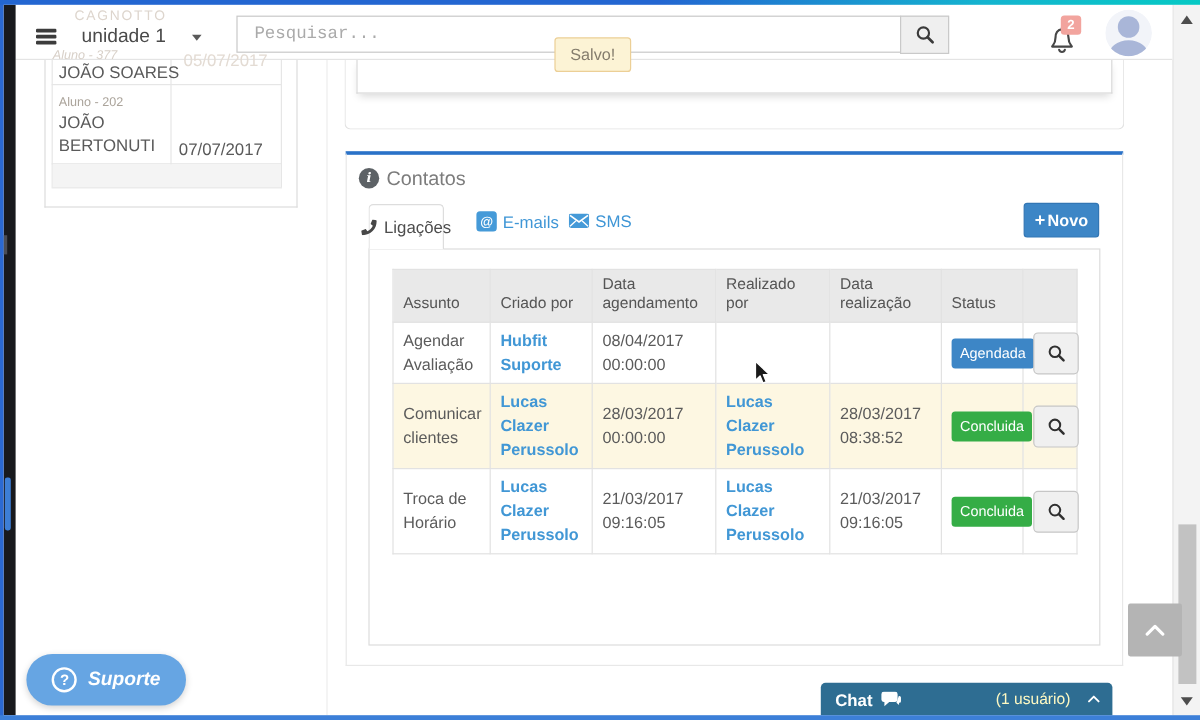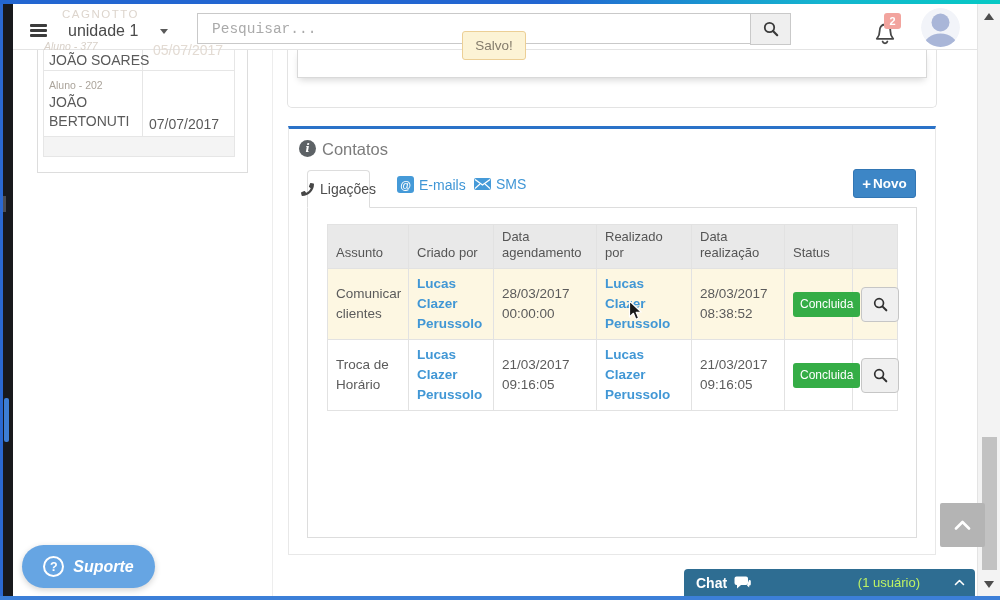--- a/index.html
+++ b/index.html
@@ -99,24 +99,24 @@
 
   
   .scroll-top{left:940px;top:503px;width:45px;height:44px;background:#b4b4b4;border-radius:2px;
     display:flex;align-items:center;justify-content:center;cursor:pointer;z-index:6;}
   .support-btn{left:22px;top:545px;width:133px;height:43px;border-radius:22px;background:#66a5e3;
     display:flex;align-items:center;justify-content:center;gap:9px;cursor:pointer;z-index:6;
     box-shadow:0 2px 6px rgba(0,0,0,0.18);}
   .q-icon{width:21px;height:21px;border:2px solid #fff;border-radius:50%;color:#fff;font-size:12.5px;
     font-weight:bold;display:flex;align-items:center;justify-content:center;box-sizing:border-box;}
   .support-label{color:#fff;font-size:16px;font-weight:bold;font-style:italic;}
-  .chat-bar{left:684px;top:569px;width:291px;height:27px;background:#2e6d92;border-radius:4px 4px 0 0;
+  .chat-bar{left:684px;top:569px;width:243px;height:27px;background:#2e6d92;border-radius:4px 4px 0 0;
     display:flex;align-items:center;padding:0 10px 0 12px;box-sizing:border-box;cursor:pointer;z-index:7;}
   .chat-label{color:#fff;font-size:14px;font-weight:bold;}
-  .chat-users{color:#bef264;font-size:13px;margin-right:34px;}
+  .chat-users{color:#fef9c3;font-size:13px;margin-right:14px;}
   .spacer{flex:1;}
 
   
   .scrollbar{left:977px;top:4px;width:23px;height:592px;background:#f3f3f3;border-left:1px solid #e4e4e4;
     box-sizing:border-box;z-index:5;}
   .sb-up{left:6px;top:9px;width:0;height:0;border-left:5px solid transparent;
     border-right:5px solid transparent;border-bottom:7px solid #4d4d4d;cursor:pointer;}
   .sb-down{left:6px;top:577px;width:0;height:0;border-left:5px solid transparent;
     border-right:5px solid transparent;border-top:7px solid #4d4d4d;cursor:pointer;}
   .sb-thumb{left:4px;top:433px;width:15px;height:133px;background:#c2c2c2;cursor:pointer;}
@@ -200,20 +200,38 @@
         </colgroup>
         <tbody>
             <tr>
           <th>Assunto</th>
           <th>Criado por</th>
           <th>Data agendamento</th>
           <th>Realizado por</th>
           <th>Data realização</th>
           <th>Status</th>
           <th></th>
+        </tr>
+        <tr>
+          <td>Agendar Avaliação</td>
+          <td><span class="link">Hubfit Suporte</span></td>
+          <td>08/04/2017 00:00:00</td>
+          <td></td>
+          <td></td>
+          <td><span class="status-badge b-blue">Agendada</span></td>
+          <td class="action">
+            <span class="zoom-btn">
+              <span style="display:flex;">
+                <svg width="15" height="15" viewBox="0 0 16 16">
+                      <circle cx="6.5" cy="6.5" r="4.7" stroke="#303030" stroke-width="1.8" fill="none"></circle>
+                      <line x1="10" y1="10" x2="14.2" y2="14.2" stroke="#303030" stroke-width="2.2" stroke-linecap="round"></line>
+                    </svg>
+              </span>
+            </span>
+          </td>
         </tr>
         <tr class="hl">
           <td>Comunicar clientes</td>
           <td><span class="link">Lucas Clazer Perussolo</span></td>
           <td>28/03/2017 00:00:00</td>
           <td><span class="link">Lucas Clazer Perussolo</span></td>
           <td>28/03/2017 08:38:52</td>
           <td><span class="status-badge b-green">Concluida</span></td>
           <td class="action">
             <span class="zoom-btn">

